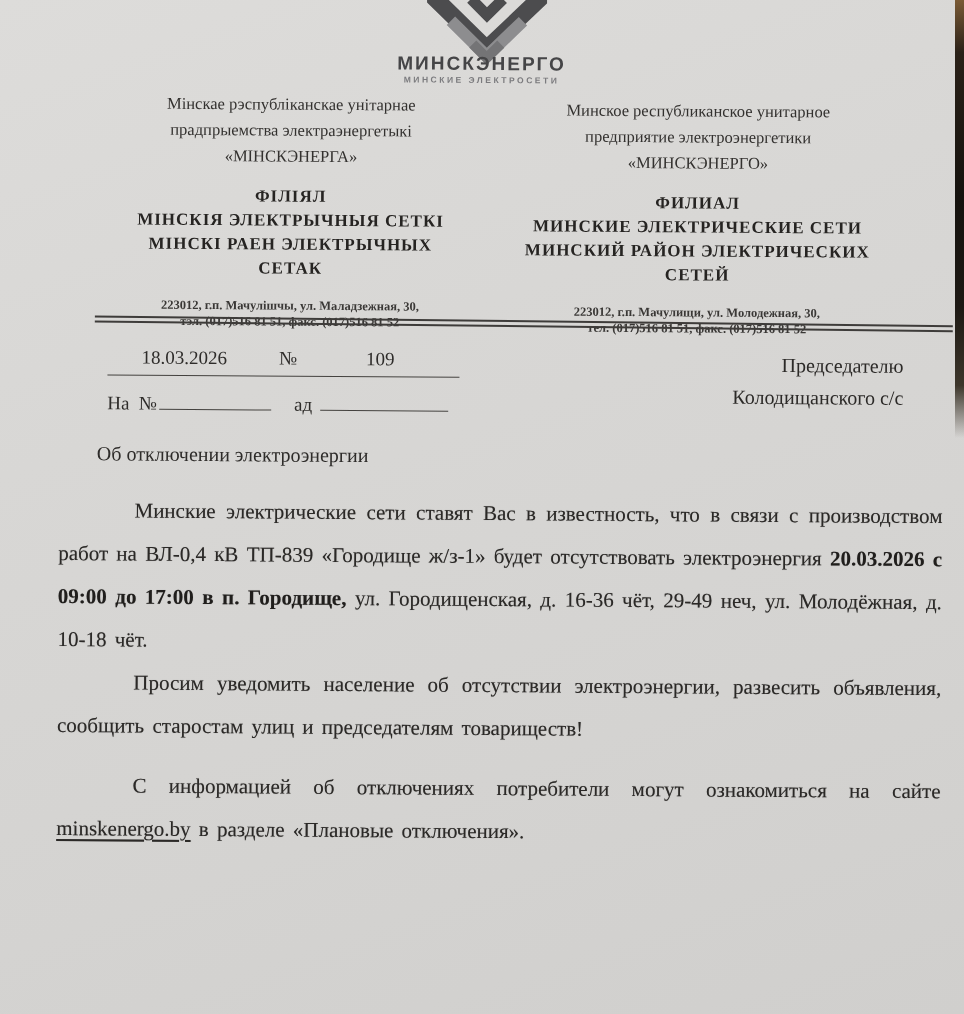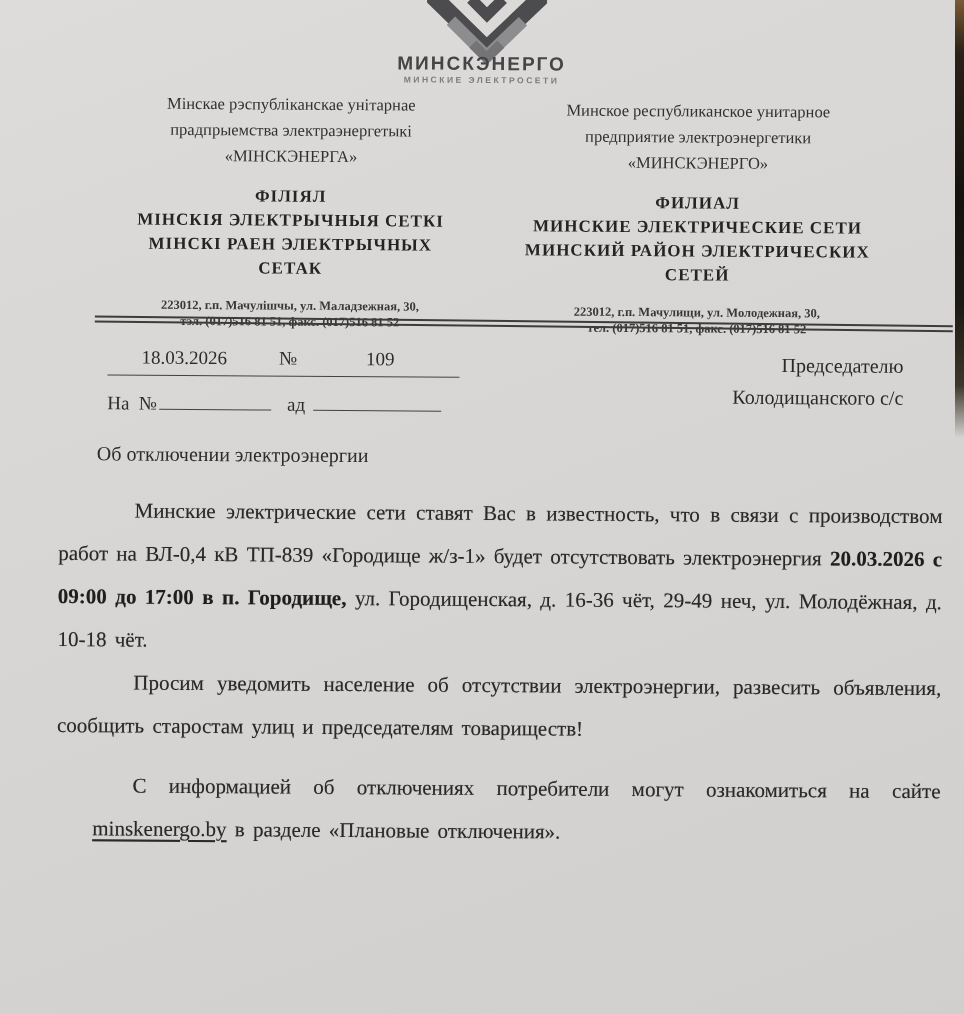--- a/index.html
+++ b/index.html
@@ -53,37 +53,37 @@
   .ref-row1 .pad-s { width:28px; }
   .ref-row1 .date  { padding:0 6px; }
   .ref-row1 .pad-m { width:42px; }
   .ref-row1 .num   { padding:0 4px; }
   .ref-row1 .pad-l { flex:1; text-align:center; }
   .ref-row2{ display:flex; align-items:baseline; margin-top:7px; height:30px; font-size:19px; }
   .ref-row2 .lbl { white-space:pre;margin-top:10px; }
   .u-seg { border-bottom:1.6px solid #44423f; height:24px; display:inline-block; }
   .seg1 { width:112px; margin-left:2px; }
   .seg2 { width:128px; margin-left:8px; }
-  .ref-row2 .ad { margin-left:16px; }
+  .ref-row2 .ad { margin-left:23px; }
   .addressee{
     position:absolute; right:58px; top:344px; width:300px;
     text-align:right; font-size:20px; line-height:32px; color:#2c2a28;
   }
   
   .subject{ position:absolute; left:100px; top:442px; font-size:20px; color:#2e2c2a; }
   .body-text{
     position:absolute; left:62px; top:489px; width:884px;
     font-size:21px; line-height:43px; text-align:justify; color:#2b2927;
     word-spacing:3px;
     text-shadow:0 0 0.7px rgba(52,50,48,0.45);
   }
   .body-text p { text-indent:76px; margin:0; }
   .body-text p.gap { margin-top:17px; }
   .b { font-weight:bold; color:#201e1c; }
-  .link { text-decoration:underline; text-underline-offset:4px;margin-left:36px; }
+  .link { text-decoration:underline; text-underline-offset:4px; }
 </style>
 </head>
 <body>
 
 <div class="page">
   <div class="sheet">
 
     <svg class="logo-svg" width="120" height="78" viewBox="0 0 120 78">
       <path d="M2,6 L60,62 L118,6" stroke="#4c4c4e" stroke-width="17" fill="none"></path>
       <path d="M44,12 L60,28 L76,12" stroke="#4c4c4e" stroke-width="11" fill="none"></path>

